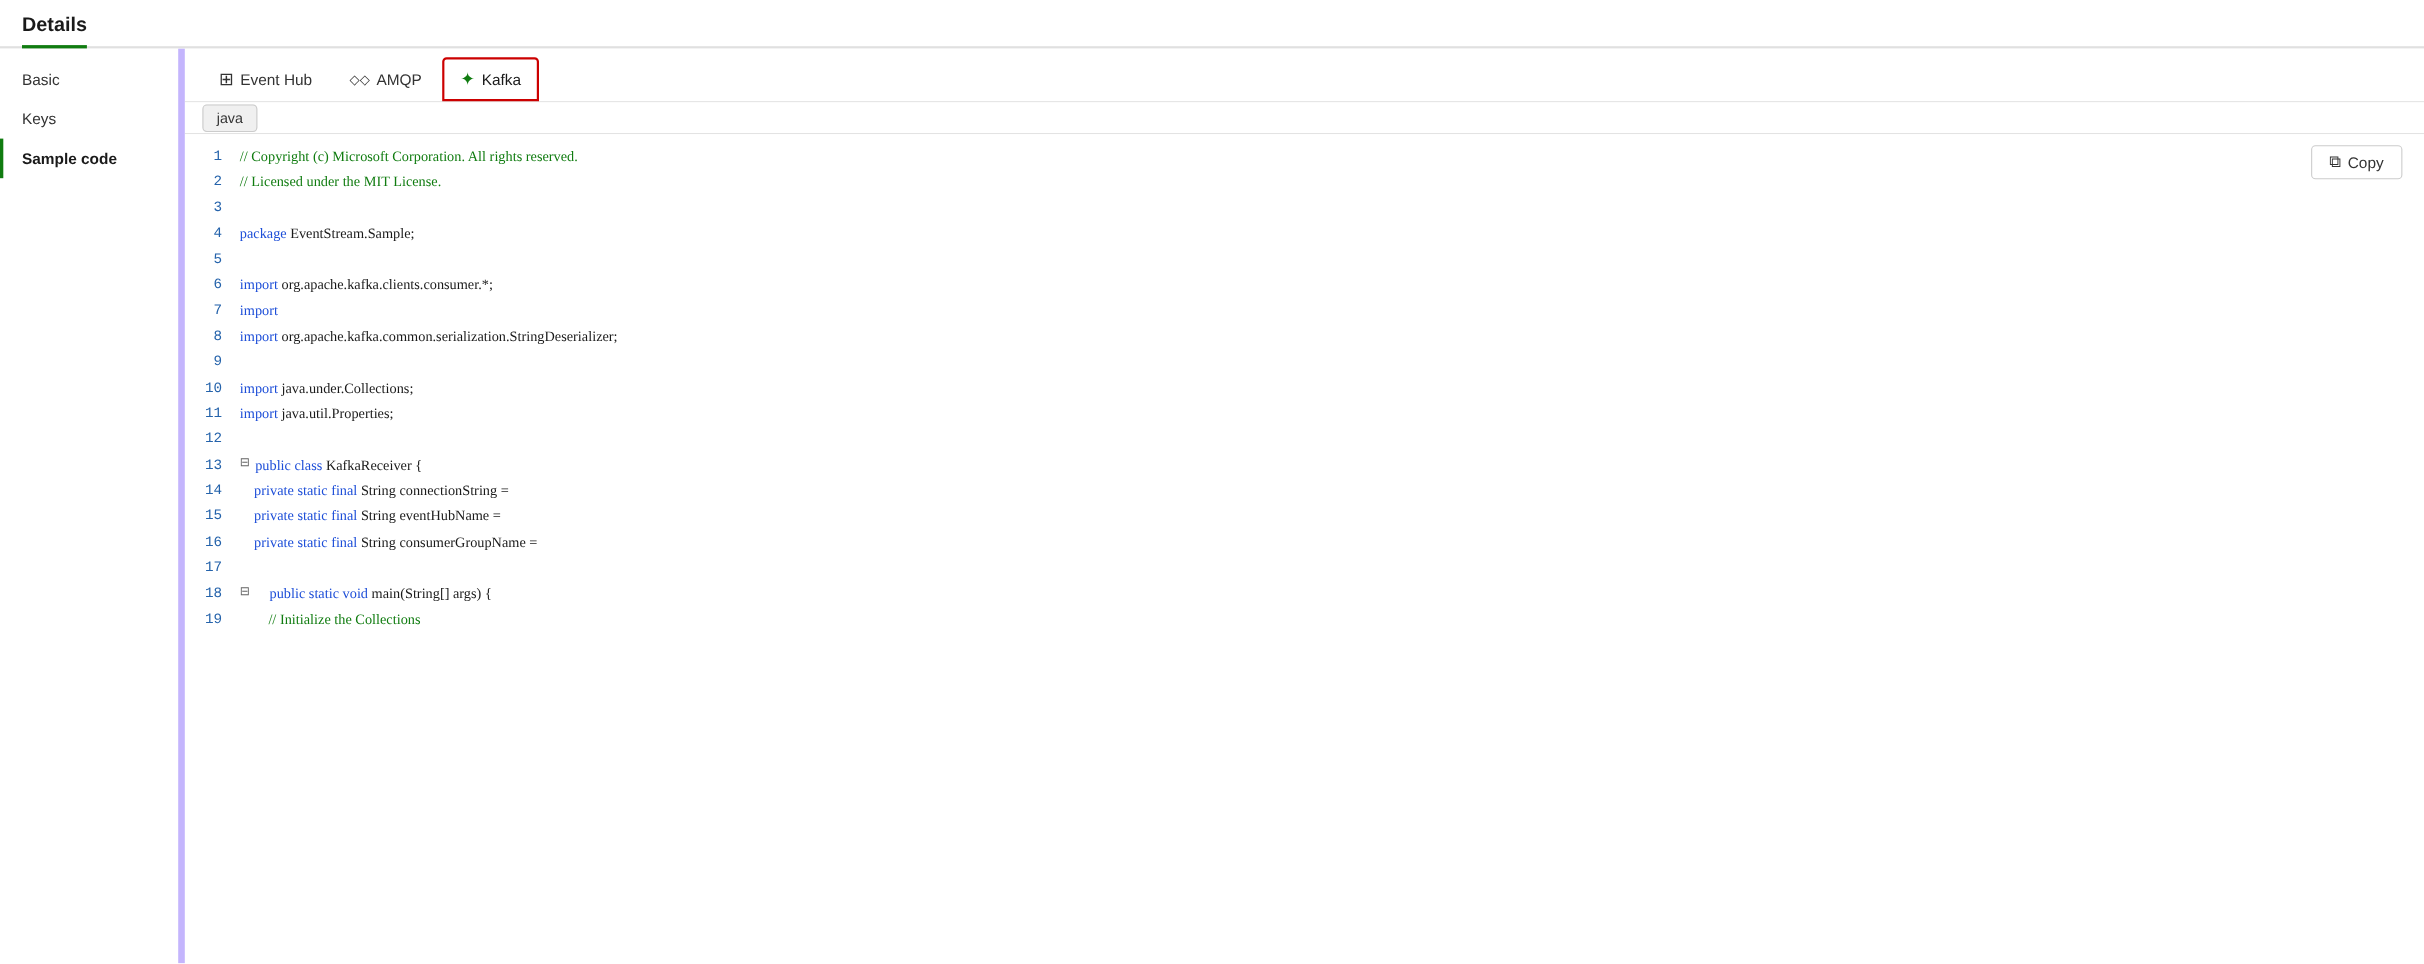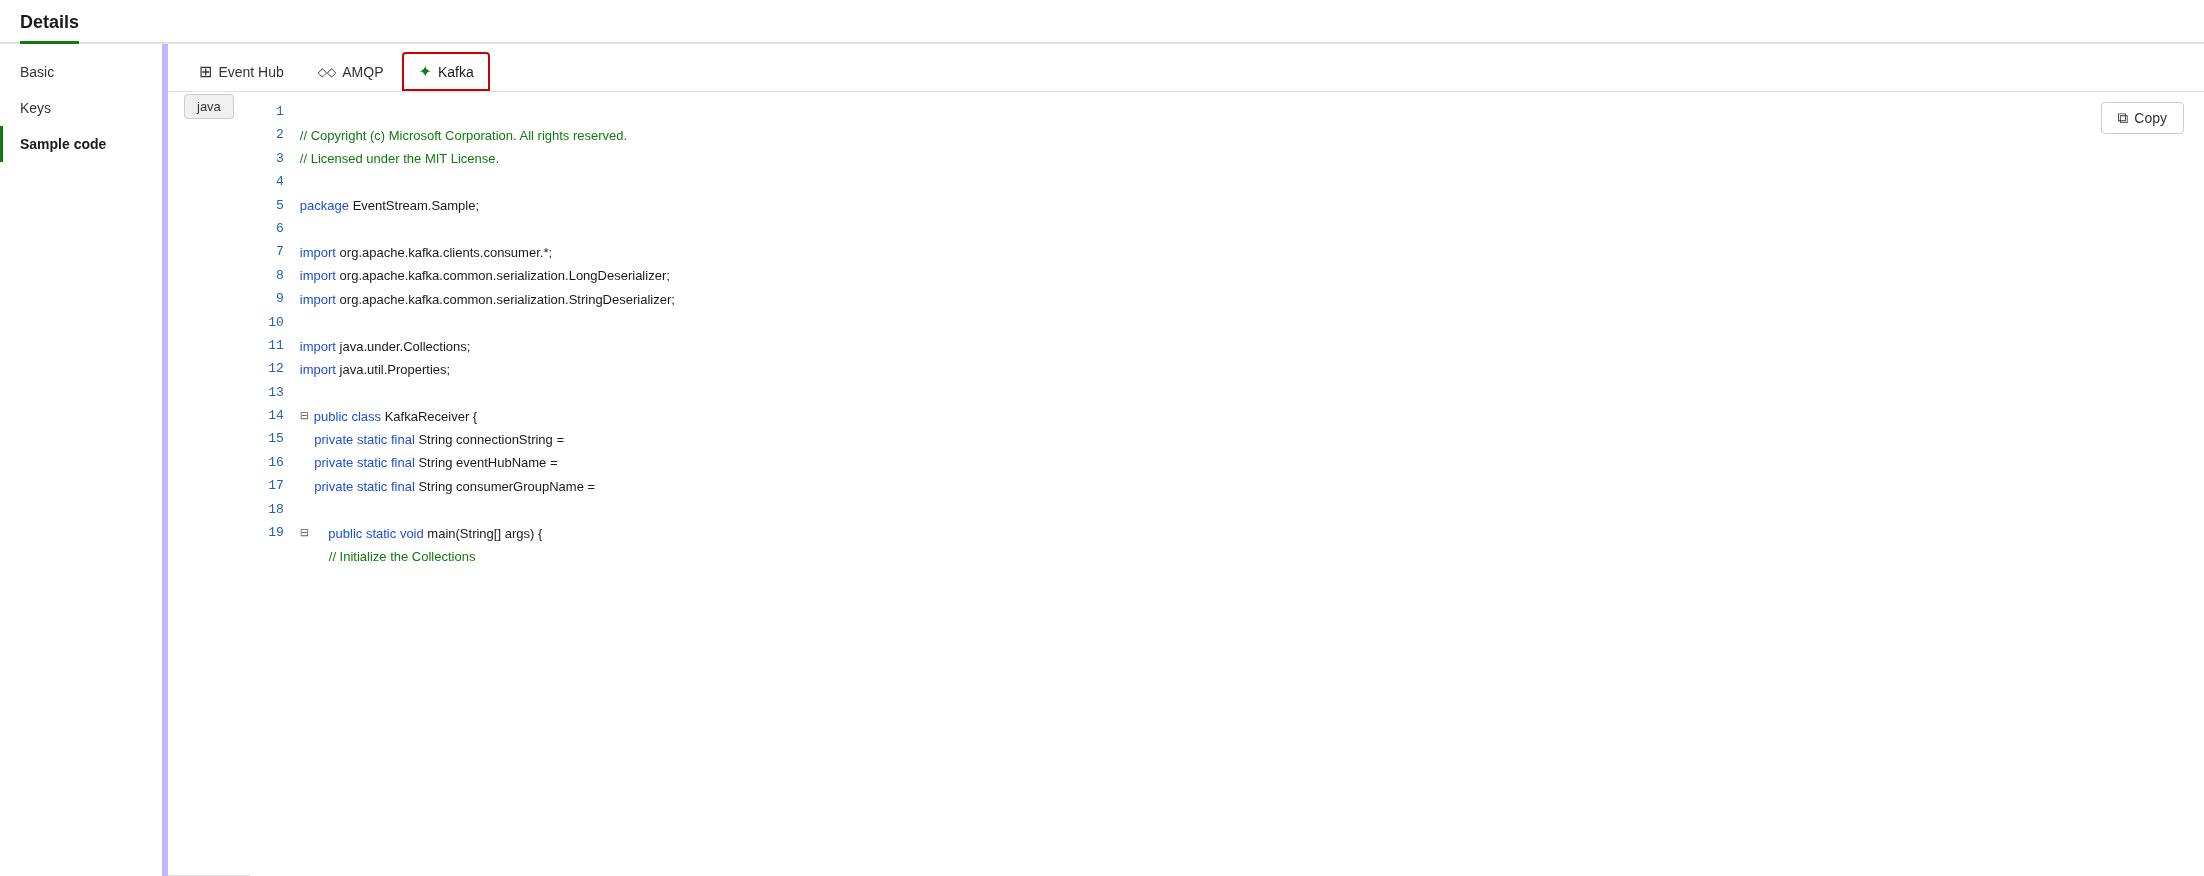--- a/index.html
+++ b/index.html
@@ -81,20 +81,21 @@
       color: #1a1a1a;
       font-weight: 500;
     }
     .tab-icon {
       font-size: 16px;
     }
     .code-area {
       flex: 1;
       overflow: hidden;
       display: flex;
+      flex-direction: column;
     }
     .language-bar {
       padding: 6px 16px;
       background: #fff;
       border-bottom: 1px solid #e0e0e0;
     }
     .language-badge {
       background: #f0f0f0;
       border: 1px solid #ccc;
       border-radius: 4px;
@@ -132,25 +133,24 @@
       color: #2563ab;
       font-family: 'Consolas', 'Courier New', monospace;
       font-size: 13px;
       line-height: 1.8;
       user-select: none;
       flex-shrink: 0;
       min-width: 50px;
     }
     .code-lines {
       flex: 1;
-      font-family: Liberation Sans, sans-serif;
+      font-family: Liberation Serif, serif;
       font-size: 13px;
       line-height: 1.8;
       padding-right: 52px;
-      margin-top: 24px;
     }
     .code-line {
       white-space: pre;
       display: flex;
       align-items: center;
     }
     .fold-icon {
       display: inline-block;
       width: 14px;
       color: #666;
@@ -236,21 +236,21 @@
             <div>19</div>
           </div>
 
           <div class="code-lines">
             <div class="code-line"><span class="c-comment">// Copyright (c) Microsoft Corporation. All rights reserved.</span></div>
             <div class="code-line"><span class="c-comment">// Licensed under the MIT License.</span></div>
             <div class="code-line">&nbsp;</div>
             <div class="code-line"><span class="c-keyword">package</span><span class="c-plain"> EventStream.Sample;</span></div>
             <div class="code-line">&nbsp;</div>
             <div class="code-line"><span class="c-keyword">import</span><span class="c-plain"> org.apache.kafka.clients.consumer.*;</span></div>
-            <div class="code-line"><span class="c-keyword">import</span><span class="c-plain"> org.apache.kafka.common.serialization.LongDeserializer;</span></div>
+            <div class="code-line"><span class="c-keyword">import</span></div>
             <div class="code-line"><span class="c-keyword">import</span><span class="c-plain"> org.apache.kafka.common.serialization.StringDeserializer;</span></div>
             <div class="code-line">&nbsp;</div>
             <div class="code-line"><span class="c-keyword">import</span><span class="c-plain"> java.under.Collections;</span></div>
             <div class="code-line"><span class="c-keyword">import</span><span class="c-plain"> java.util.Properties;</span></div>
             <div class="code-line">&nbsp;</div>
             <div class="code-line"><span class="fold-icon">⊟</span><span class="c-keyword">public</span><span class="c-plain"> </span><span class="c-keyword">class</span><span class="c-plain"> KafkaReceiver {</span></div>
             <div class="code-line"><span class="c-plain">    </span><span class="c-keyword">private</span><span class="c-plain"> </span><span class="c-keyword">static</span><span class="c-plain"> </span><span class="c-keyword">final</span><span class="c-plain"> String connectionString =</span></div>
             <div class="code-line"><span class="c-plain">    </span><span class="c-keyword">private</span><span class="c-plain"> </span><span class="c-keyword">static</span><span class="c-plain"> </span><span class="c-keyword">final</span><span class="c-plain"> String eventHubName =</span></div>
             <div class="code-line"><span class="c-plain">    </span><span class="c-keyword">private</span><span class="c-plain"> </span><span class="c-keyword">static</span><span class="c-plain"> </span><span class="c-keyword">final</span><span class="c-plain"> String consumerGroupName =</span></div>
             <div class="code-line">&nbsp;</div>

